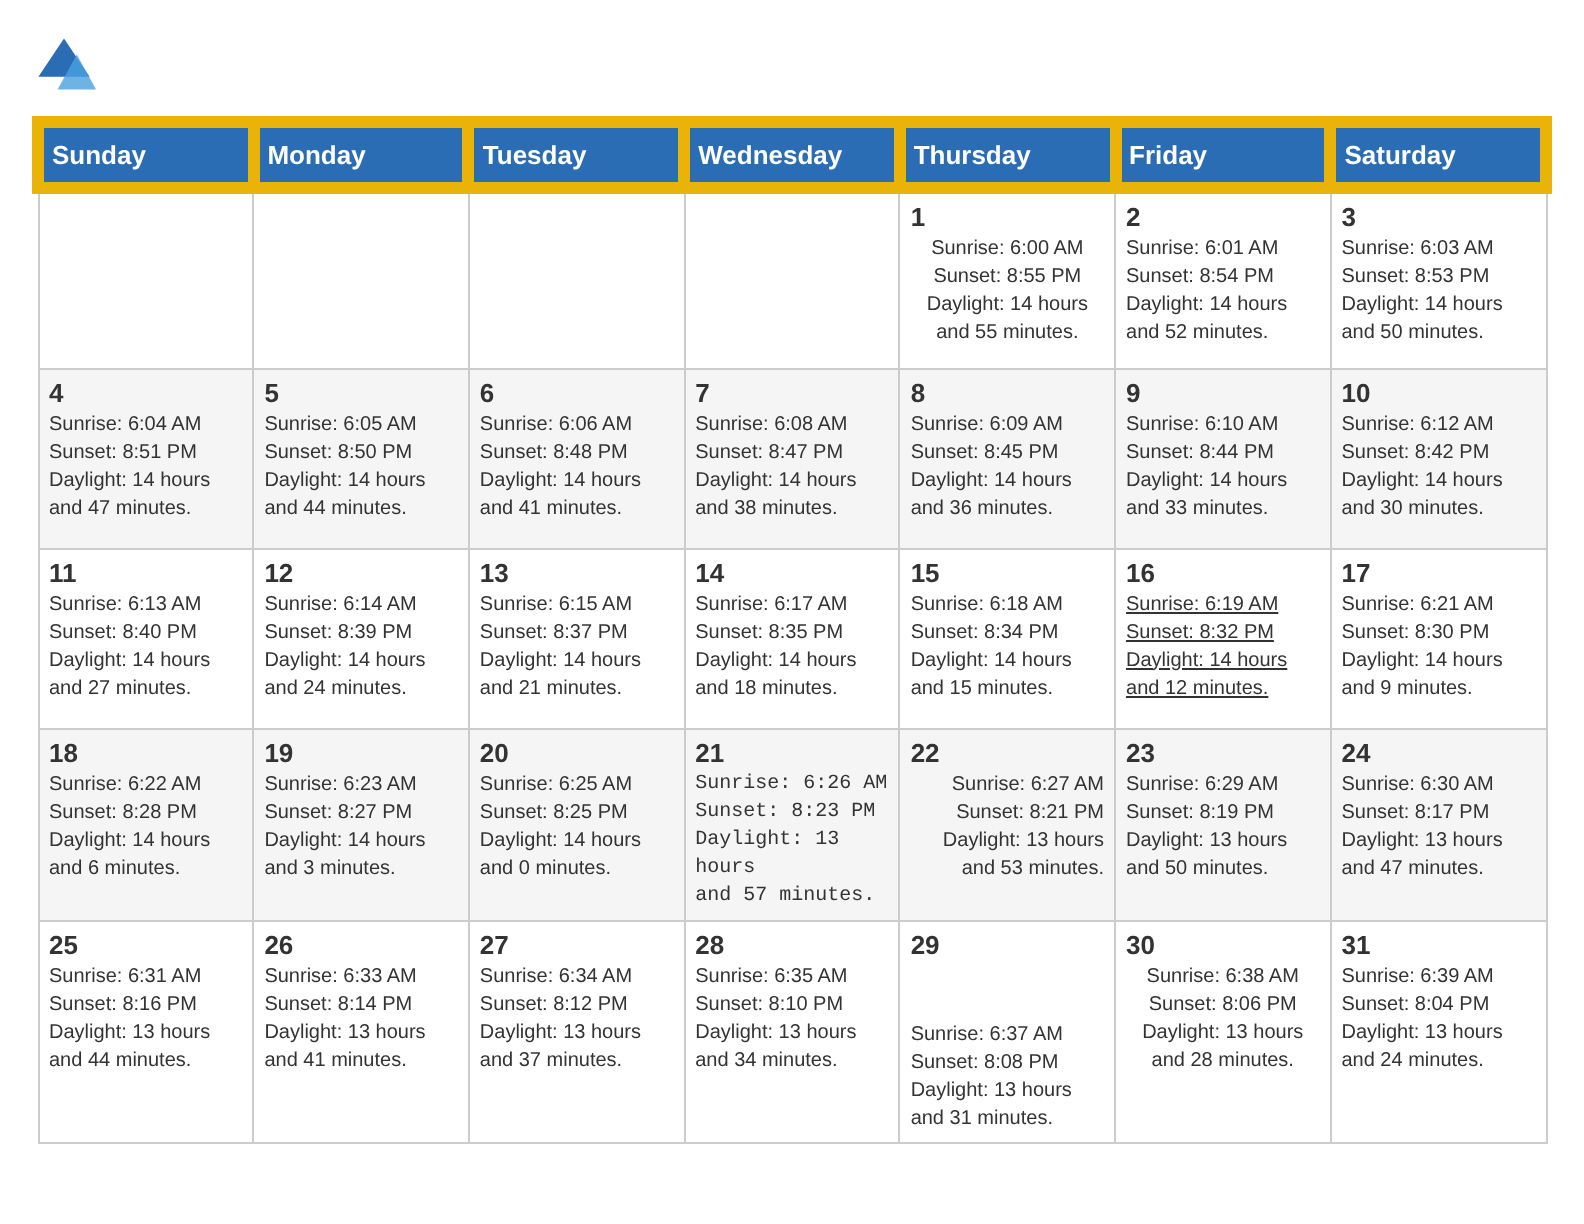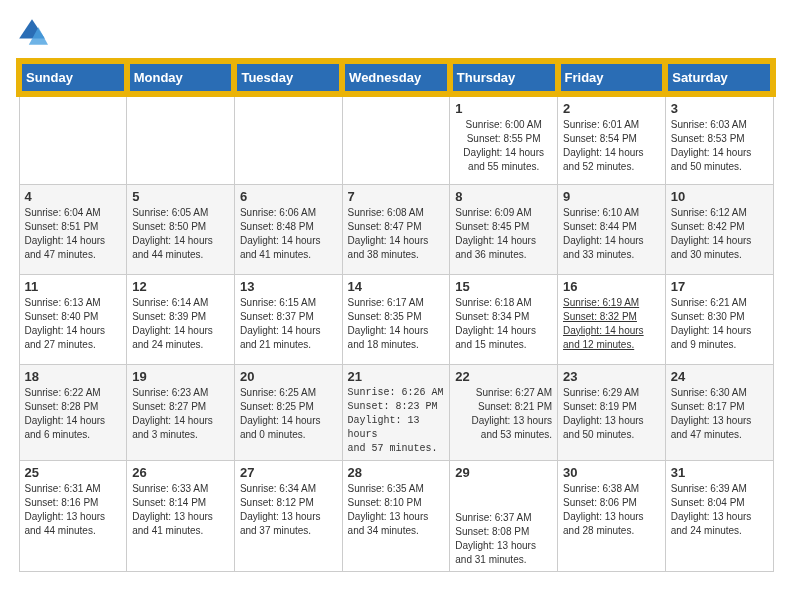--- a/index.html
+++ b/index.html
@@ -331,21 +331,21 @@
         </td>
         <td>
           <span class="day-number">29</span>
           <div class="day-info" style="white-space: pre-line; margin-top: 31px;">Sunrise: 6:37 AM
 Sunset: 8:08 PM
 Daylight: 13 hours
 and 31 minutes.</div>
         </td>
         <td>
           <span class="day-number">30</span>
-          <div class="day-info" style="white-space: pre-line;">Sunrise: 6:38 AM
+          <div class="day-info" style="white-space: pre-line; text-align: center;">Sunrise: 6:38 AM
 Sunset: 8:06 PM
 Daylight: 13 hours
 and 28 minutes.</div>
         </td>
         <td>
           <span class="day-number">31</span>
           <div class="day-info" style="white-space: pre-line;">Sunrise: 6:39 AM
 Sunset: 8:04 PM
 Daylight: 13 hours
 and 24 minutes.</div>

